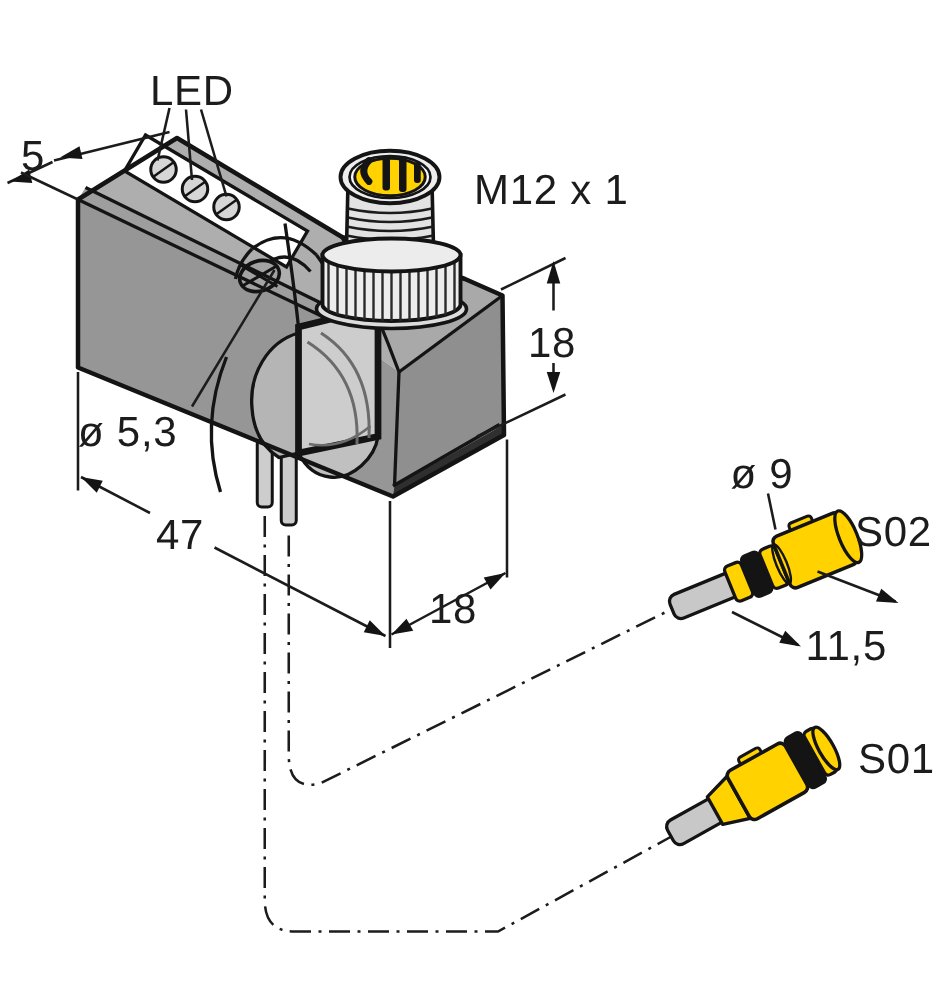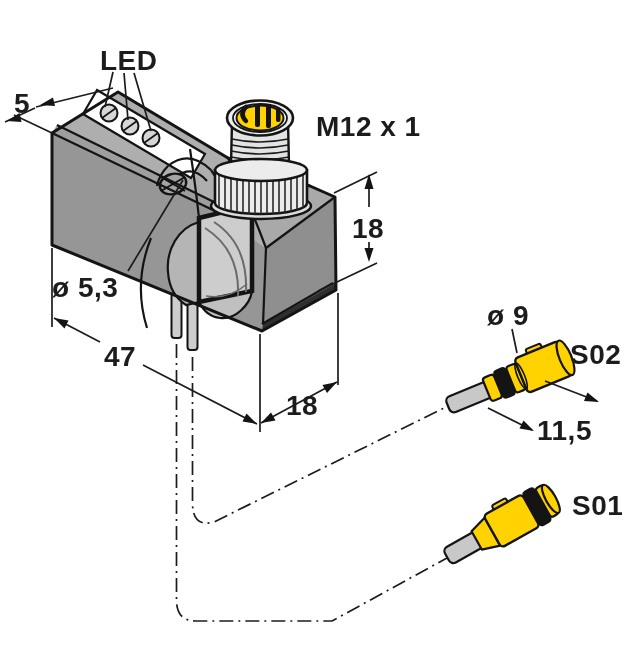--- a/index.html
+++ b/index.html
@@ -1,17 +1,17 @@
 <!DOCTYPE html>
 <html><head>
 <meta charset="utf-8">
 <style>
   html,body{margin:0;padding:0;background:#ffffff;}
   .canvas{position:relative;width:632px;height:671px;background:#ffffff;overflow:hidden;
-          font-family:"Liberation Sans",sans-serif;font-weight:bold;}
+          font-family:"Liberation Sans",sans-serif;}
   svg{position:absolute;left:0;top:0;}
   .lbl{font-family:"Liberation Sans",sans-serif;font-size:28px;fill:#1c1c1c;letter-spacing:0.5px;}
   .thin{stroke:#1c1c1c;stroke-width:1.7;fill:none;}
   .edge{stroke:#141414;stroke-width:3;fill:none;stroke-linejoin:round;}
   .edge2{stroke:#141414;stroke-width:2.2;fill:none;stroke-linejoin:round;}
   .arrow{fill:#141414;stroke:none;}
   .dashdot{stroke:#1c1c1c;stroke-width:1.7;fill:none;stroke-dasharray:14 5 2 5;}
 </style>
 </head>
 <body>

